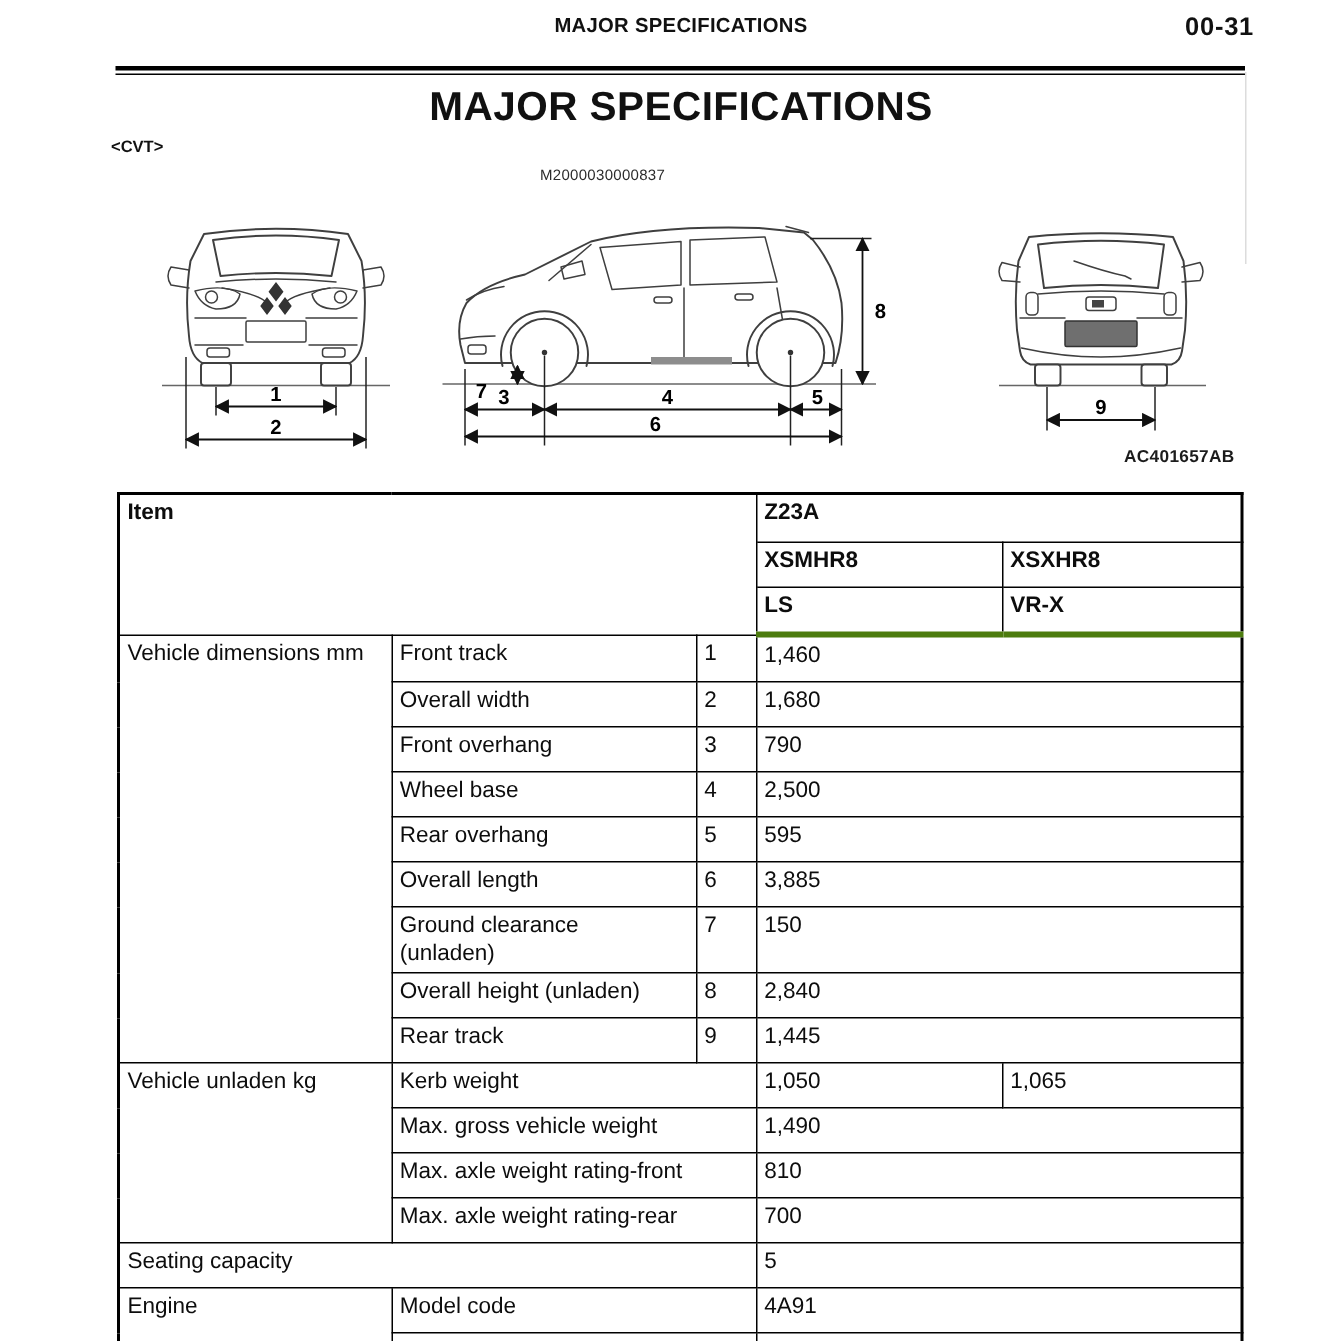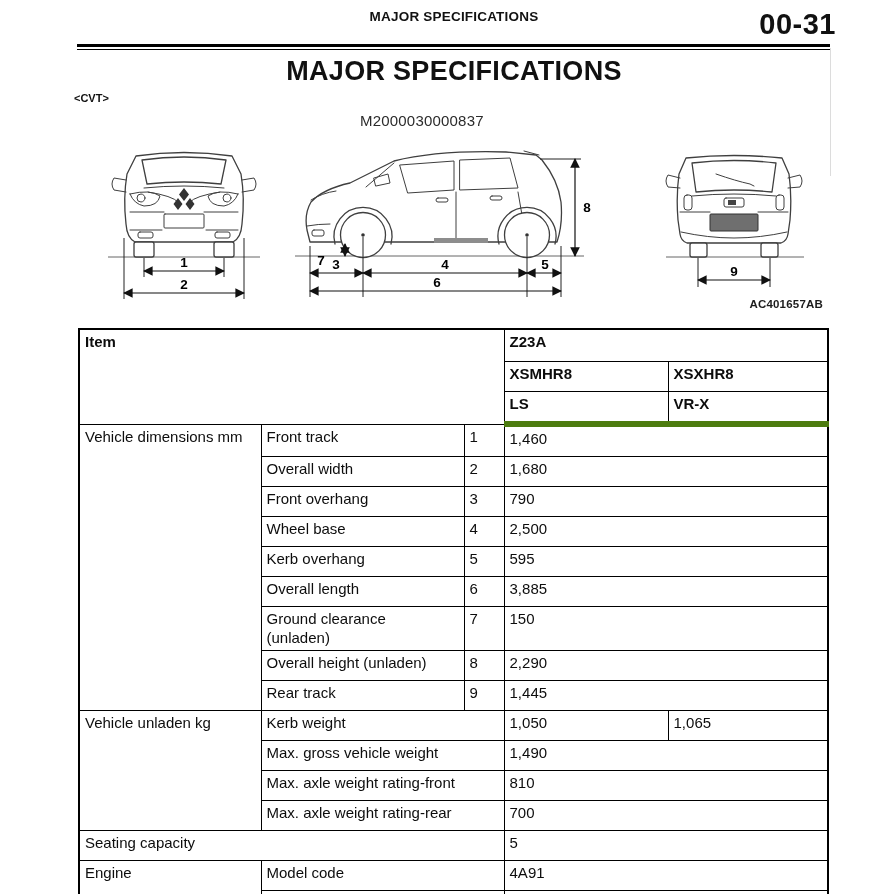--- a/index.html
+++ b/index.html
@@ -5,47 +5,47 @@
   html,body{margin:0;padding:0;background:#fff;}
   body{
     width:894px;height:894px;position:relative;overflow:hidden;
     font-family:"Liberation Sans","DejaVu Sans",sans-serif;color:#111;
   }
   .abs{position:absolute;}
   
   .runhead{left:78px;top:9px;width:752px;text-align:center;line-height:16px;}
   .runhead .l1{font-size:13.5px;font-weight:bold;letter-spacing:.2px;}
   .runhead .l2{font-size:13.5px;font-weight:bold;letter-spacing:.2px;}
-  .pagenum{top:8px;right:58px;font-size:29px;font-weight:bold;letter-spacing:.5px;}
+  .pagenum{top:8px;right:58px;font-size:17px;font-weight:bold;letter-spacing:.5px;}
   .dblrule{left:77px;top:44px;width:753px;height:2px;border-top:3px solid #000;border-bottom:1px solid #000;}
   .edgeline{left:830px;top:48px;width:1px;height:128px;background:#dcdcdc;}
   
   .pagetitle{left:78px;top:56px;width:752px;text-align:center;font-size:27px;font-weight:bold;letter-spacing:.3px;}
   .variant{left:74px;top:92px;font-size:11px;font-weight:bold;}
-  .docnum{left:360px;top:112px;font-size:15px;color:#2b2b2b;letter-spacing:.2px;}
+  .docnum{left:360px;top:112px;font-size:10px;color:#2b2b2b;letter-spacing:.2px;}
   
   .figure{left:78px;top:138px;width:752px;height:184px;}
   .car{stroke:#3f3f3f;stroke-width:1.3;fill:none;stroke-linejoin:round;stroke-linecap:round;}
   .carfill{fill:#fff;}
   .thin{stroke-width:1;}
   .dark{fill:#333;stroke:none;}
   .ground{stroke:#666;stroke-width:1;}
   .ext{stroke:#222;stroke-width:1;}
   .dim{stroke:#111;stroke-width:1.2;}
   .dimlabel{font-family:"Liberation Sans",sans-serif;font-size:13.5px;font-weight:bold;fill:#000;text-anchor:middle;}
   .figcode{font-family:"Liberation Sans",sans-serif;font-size:11.5px;font-weight:bold;fill:#1c1c1c;text-anchor:end;letter-spacing:.2px;}
   
   .spec{left:78px;top:328px;width:749px;border-collapse:collapse;table-layout:fixed;
         font-size:15px;line-height:19px;color:#0d0d0d;}
   .spec td{border:1px solid #000;padding:2px 6px 3px 5px;vertical-align:top;height:24px;
            overflow:hidden;white-space:nowrap;}
   .spec{border:2px solid #000;}
   .spec thead td{font-weight:bold;}
   .spec tr.hrow1 td{height:26px;}
-  .spec tr.hrow3 td{border-bottom:6px solid #4d7c0f;}
+  .spec tr.hrow3 td{border-bottom:4px solid #4d7c0f;}
   .spec td.wrap{white-space:pre-line;}
 </style>
 </head>
 <body>
 
 <div class="abs runhead">
   <div class="l2">MAJOR SPECIFICATIONS</div>
 </div>
 <div class="abs pagenum">00-31</div>
 <div class="abs dblrule"></div>
@@ -199,39 +199,39 @@
       <td>Front overhang</td>
       <td>3</td>
       <td colspan="2">790</td>
     </tr>
     <tr>
       <td>Wheel base</td>
       <td>4</td>
       <td colspan="2">2,500</td>
     </tr>
     <tr>
-      <td>Kerb overhang</td>
+      <td>Rear overhang</td>
       <td>5</td>
       <td colspan="2">595</td>
     </tr>
     <tr>
       <td>Overall length</td>
       <td>6</td>
       <td colspan="2">3,885</td>
     </tr>
     <tr>
       <td class="wrap">Ground clearance
 (unladen)</td>
       <td>7</td>
       <td colspan="2">150</td>
     </tr>
     <tr>
       <td>Overall height (unladen)</td>
       <td>8</td>
-      <td colspan="2">2,290</td>
+      <td colspan="2">2,840</td>
     </tr>
     <tr>
       <td>Rear track</td>
       <td>9</td>
       <td colspan="2">1,445</td>
     </tr>
     <tr>
       <td rowspan="4">Vehicle unladen kg</td>
       <td colspan="2">Kerb weight</td>
       <td>1,050</td>

